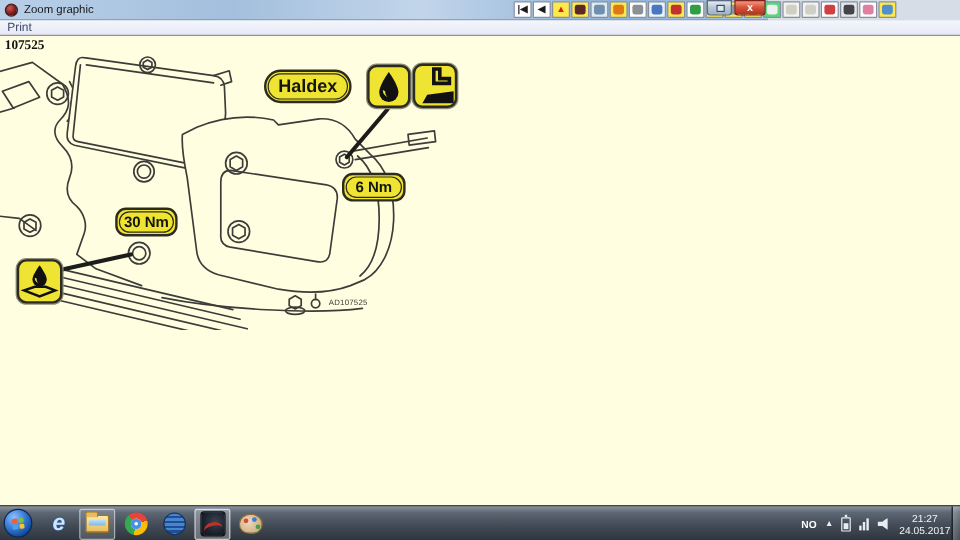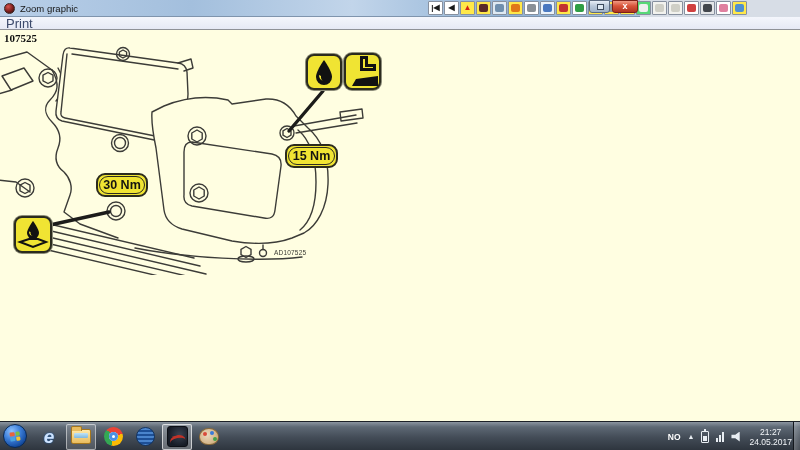--- a/index.html
+++ b/index.html
@@ -30,21 +30,21 @@
   .btn-restore b { position:absolute; left:7px; top:3px; width:7px; height:6px;
     border:1px solid #3c4a5c; background:#dfe9f2; display:block; }
   .btn-close { width:26px; height:13px; border:1px solid #7e2015; border-radius:0 0 3px 3px;
     background:linear-gradient(#f09a85,#d9543a 45%,#b03421); color:#fff;
     font-size:9px; line-height:11px; text-align:center; font-weight:bold; }
 
   
   .menubar { position:absolute; left:0; top:17px; width:800px; height:13px;
     background:linear-gradient(#f4f6fc,#e6e9f5); border-bottom:1px solid #8f9197;
     display:flex; align-items:center; }
-  .menu-item { font-size:13px; color:#3c4a6b; padding:0 6px; }
+  .menu-item { font-size:10px; color:#3c4a6b; padding:0 6px; }
 
   
   .content { position:absolute; left:0; top:30px; width:800px; height:391px; background:#fffee1; }
   .graphic-code { position:absolute; left:4px; top:2px; font-size:11px; font-weight:bold; color:#111;font-family:Liberation Serif, serif; }
   .drawing { position:absolute; left:0; top:0; }
   .drawing-ref { position:absolute; left:274px; top:219px; font-size:6.5px; color:#3a3a34; letter-spacing:0.2px; }
 
   
   .pill { position:absolute; background:#f0e433; border:2px solid #2b2b1e; display:flex;
     align-items:center; justify-content:center; }
@@ -266,23 +266,27 @@
       </g>
 
       <g stroke="#1c1c1a">
         <circle cx="116" cy="181" r="9" stroke="#3c3c38"></circle>
         <circle cx="116" cy="181" r="5.5" stroke="#3c3c38"></circle>
         <path d="M 323,61 L 289,101" stroke-width="3.4"></path>
         <path d="M 50,195 L 109,182" stroke-width="3.4"></path>
       </g>
     </svg>
 
+    <div class="pill pill-haldex">
+      <span class="inner"></span>
+      <b>Haldex</b>
+    </div>
     <div class="pill pill-15">
       <span class="inner"></span>
-      <b>15 Nm</b>
+      <b>6 Nm</b>
     </div>
     <div class="pill pill-30">
       <span class="inner"></span>
       <b>30 Nm</b>
     </div>
 
     <div class="badge badge-oil-drop">
       <svg width="32" height="32" viewBox="0 0 32 32">
         <path fill="#111" d="M16 4 C16 4 8 15 8 21 a8 8 0 0 0 16 0 C24 15 16 4 16 4 Z"></path>
         <path fill="#f0e433" d="M13 20 a3.5 4.5 0 0 0 3 5 a6 6 0 0 1 -5 -6 Z"></path>

